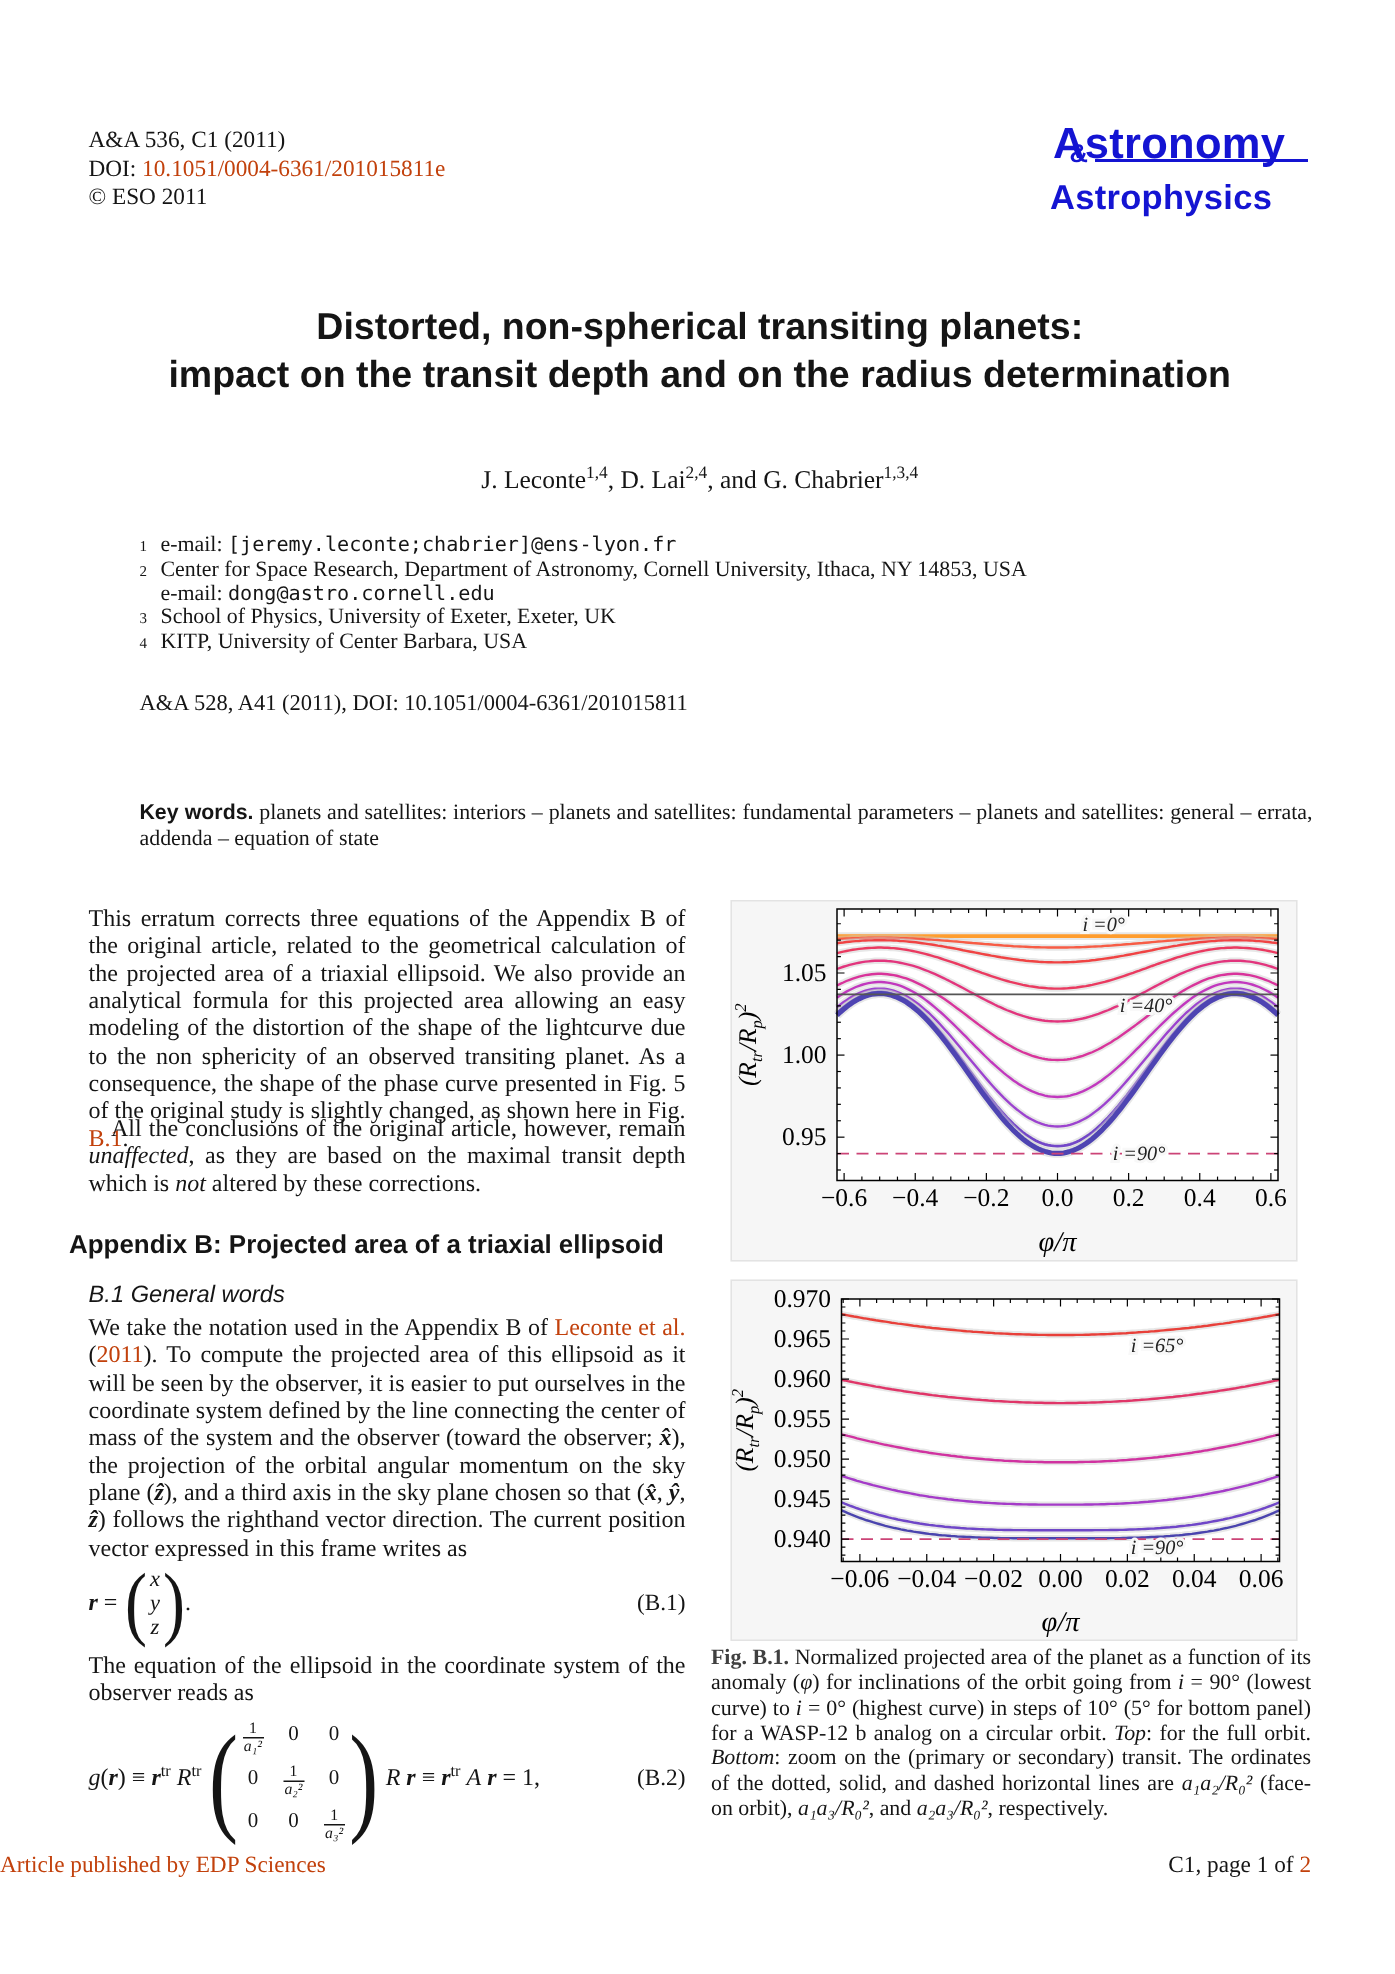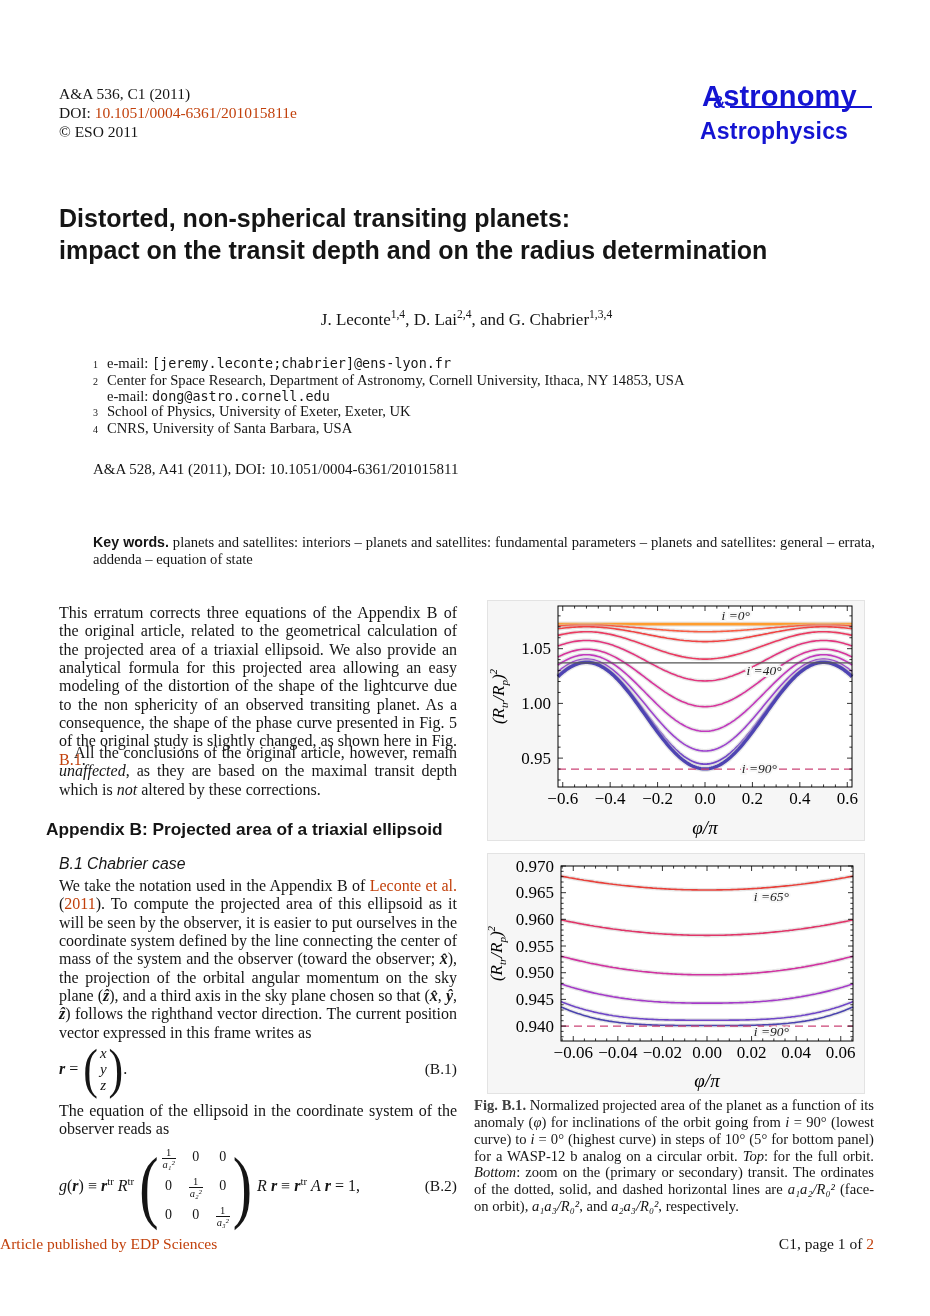--- a/index.html
+++ b/index.html
@@ -12,21 +12,21 @@
   .figlabel{color:#404040;font-weight:bold}
   sup{font-size:0.68em;line-height:0}
   
   #hdr-left{left:59px;top:84px;font-size:15.5px;line-height:19px}
   #logo{right:54px;top:80px;width:176px;color:#1414d2;font-family:"Liberation Sans",sans-serif;font-weight:bold}
   #logo .l1{font-size:29px;margin-left:2px;letter-spacing:0.2px}
   #logo .rule{position:absolute;left:30px;right:4px;top:26px;height:2.4px;background:#1414d2}
   #logo .amp{position:absolute;left:13px;top:13px;font-size:17px}
   #logo .l2{font-size:23px;margin-top:5px;letter-spacing:0.2px}
   
-  #title{left:59px;top:203px;width:815px;
+  #title{left:59px;top:203px;width:815px;text-align:center;
          font-family:"Liberation Sans",sans-serif;font-weight:bold;font-size:25px;line-height:31.5px}
   #authors{left:59px;top:310px;width:815px;text-align:center;font-size:17px}
   
   #affils{left:93px;top:356px;width:690px;font-size:14.6px;line-height:15.8px}
   .affil-row{display:flex;margin-bottom:0}
   .affil-num{width:14px;flex:none;font-size:10px;vertical-align:top;padding-top:1px}
   .affil-text{flex:1}
   #orig-ref{left:93px;top:461px;font-size:15px}
   #keywords{left:93px;top:534px;width:782px;font-size:14.6px;line-height:17.2px;text-align:justify}
   #keywords .kw-label{font-family:"Liberation Sans",sans-serif;font-weight:bold;font-size:14.2px}
@@ -100,38 +100,38 @@
     </div>
     <div class="affil-row">
       <span class="affil-num">3</span>
       <div class="affil-text">
         <div>School of Physics, University of Exeter, Exeter, UK</div>
       </div>
     </div>
     <div class="affil-row">
       <span class="affil-num">4</span>
       <div class="affil-text">
-        <div>CNRS, University of Santa Barbara, USA</div>
+        <div>KITP, University of Center Barbara, USA</div>
       </div>
     </div>
   </div>
 
 <div class="abs" id="orig-ref">A&amp;A 528, A41 (2011), DOI: 10.1051/0004-6361/201015811</div>
 
 <div class="abs" id="keywords">
   <span class="kw-label">Key words.</span>
   <span> </span>
   <span>planets and satellites: interiors – planets and satellites: fundamental parameters – planets and satellites: general – errata, addenda – equation of state</span>
 </div>
 
 <div class="abs lcol" id="para1">This erratum corrects three equations of the Appendix B of the original article, related to the geometrical calculation of the projected area of a triaxial ellipsoid. We also provide an analytical formula for this projected area allowing an easy modeling of the distortion of the shape of the lightcurve due to the non sphericity of an observed transiting planet. As a consequence, the shape of the phase curve presented in Fig. 5 of the original study is slightly changed, as shown here in Fig. <span class="link">B.1</span>.</div>
 <div class="abs lcol" id="para2">All the conclusions of the original article, however, remain <i>unaffected</i>, as they are based on the maximal transit depth which is <i>not</i> altered by these corrections.</div>
 
 <div class="abs" id="h-appendix">Appendix B: Projected area of a triaxial ellipsoid</div>
-<div class="abs" id="h-b1">B.1 Chabrier case</div>
+<div class="abs" id="h-b1">B.1 General words</div>
 
 <div class="abs lcol" id="para3">We take the notation used in the Appendix B of <span class="link">Leconte et al.</span> (<span class="link">2011</span>). To compute the projected area of this ellipsoid as it will be seen by the observer, it is easier to put ourselves in the coordinate system defined by the line connecting the center of mass of the system and the observer (toward the observer; <b><i>x̂</i></b>), the projection of the orbital angular momentum on the sky plane (<b><i>ẑ</i></b>), and a third axis in the sky plane chosen so that (<b><i>x̂</i></b>, <b><i>ŷ</i></b>, <b><i>ẑ</i></b>) follows the righthand vector direction. The current position vector expressed in this frame writes as</div>
 
 <div class="eqrow" id="eq1">
   <span><b><i>r</i></b> =</span>
   <span class="eqgap"></span>
   <span class="paren p1">(</span>
   <span class="veccol" id="eq1-col">
       <div>x</div>
       <div>y</div>

